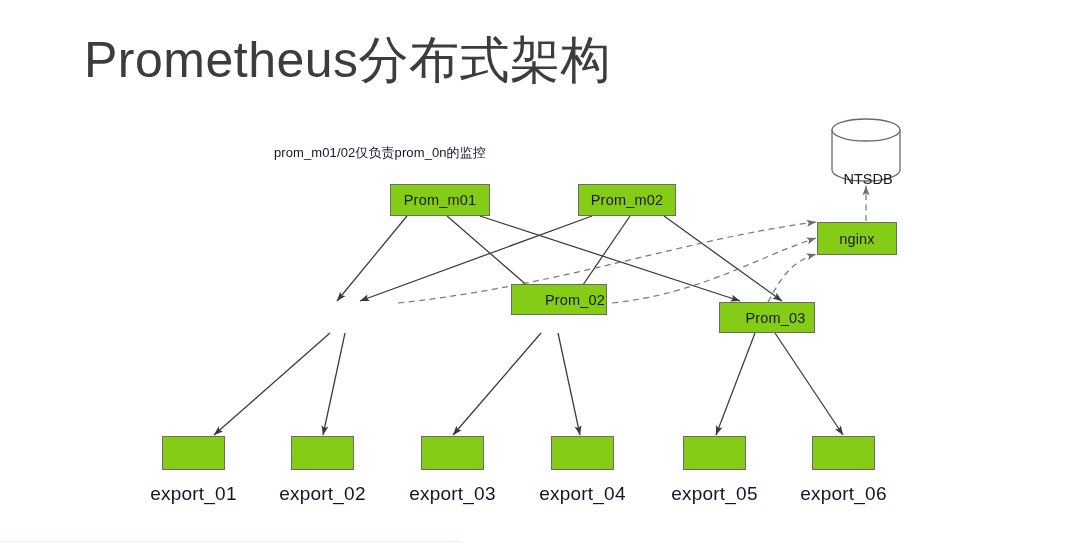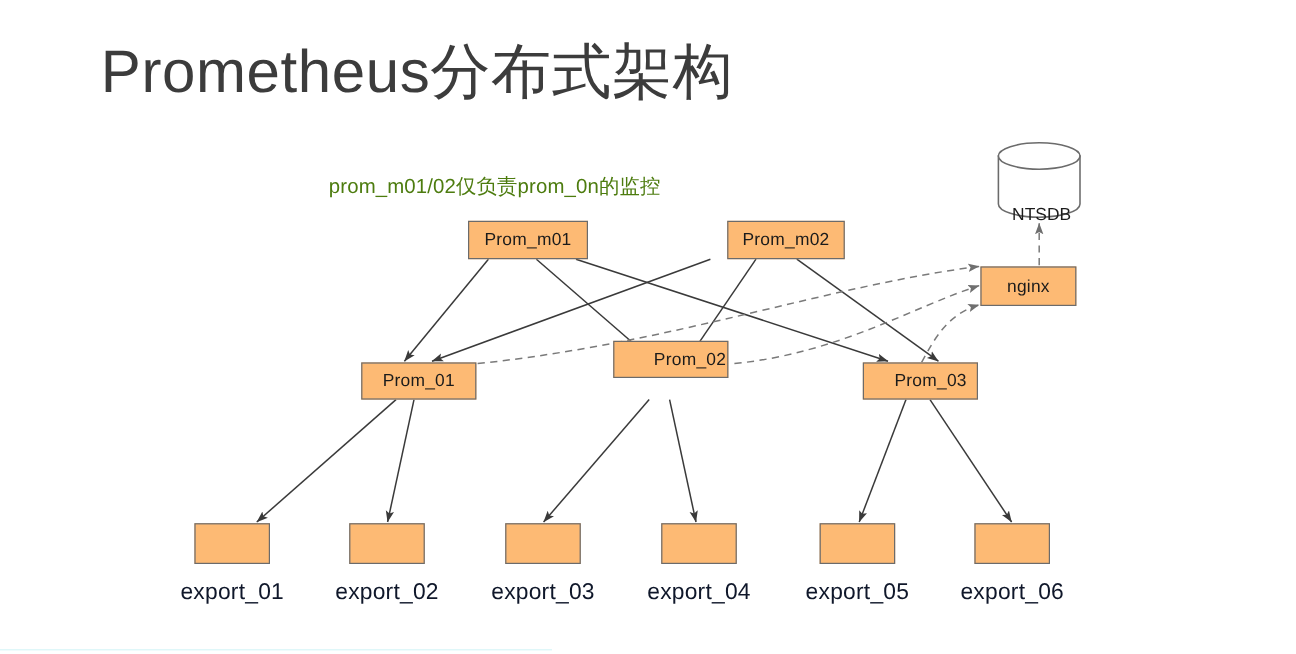--- a/index.html
+++ b/index.html
@@ -34,21 +34,21 @@
     position: absolute;
     left: 0;
     top: 0;
     width: 1080px;
     height: 545px;
   }
   .node {
     position: absolute;
     box-sizing: border-box;
     border: 1.3px solid #6b6b6b;
-    background: #fdba74;
+    background: #84cc16;
     color: #1b1b1b;
     display: flex;
     align-items: center;
     justify-content: center;
     font-size: 14.5px;
     font-weight: 400;
     letter-spacing: 0.2px;
     white-space: nowrap;
   }
   .node.blank { color: transparent; }
@@ -57,22 +57,22 @@
     font-size: 19px;
     color: #0f172a;
     text-align: center;
     white-space: nowrap;
     letter-spacing: 0.2px;
   }
   #annotation {
     position: absolute;
     left: 274px;
     top: 144px;
-    font-size: 17px;
-    color: #4d7c0f;
+    font-size: 13px;
+    color: #0f172a;
     white-space: nowrap;
     letter-spacing: 0.1px;
   }
   #db-label {
     position: absolute;
     left: 828px;
     top: 144px;
     width: 80px;
     text-align: center;
     font-size: 14.5px;
@@ -142,25 +142,24 @@
     </g>
 
   </svg>
 
   <div id="db-label">NTSDB</div>
 
   <div id="annotation">prom_m01/02仅负责prom_0n的监控</div>
 
   <div class="node" style="left:390px; top:184px; width:100px; height:32px;">Prom_m01</div>
 
-  <div class="node" style="left:578px; top:184px; width:98px; height:32px;margin-left:28px;">Prom_m02</div>
+  <div class="node" style="left:578px; top:184px; width:98px; height:32px;">Prom_m02</div>
 
   <div class="node" style="left:817px; top:222px; width:80px; height:33px;">nginx</div>
 
-  <div class="node" style="left:301px; top:302px; width:96px; height:31px;">Prom_01</div>
 
   <div class="node" style="left:511px; top:284px; width:96px; height:31px;padding-left:32px;">Prom_02</div>
 
   <div class="node" style="left:719px; top:302px; width:96px; height:31px;padding-left:17px;">Prom_03</div>
 
   <div class="node blank" style="left:162px; top:436px; width:63px; height:34px;"></div>
   <div class="node blank" style="left:291px; top:436px; width:63px; height:34px;"></div>
   <div class="node blank" style="left:421px; top:436px; width:63px; height:34px;"></div>
   <div class="node blank" style="left:551px; top:436px; width:63px; height:34px;"></div>
   <div class="node blank" style="left:683px; top:436px; width:63px; height:34px;"></div>

